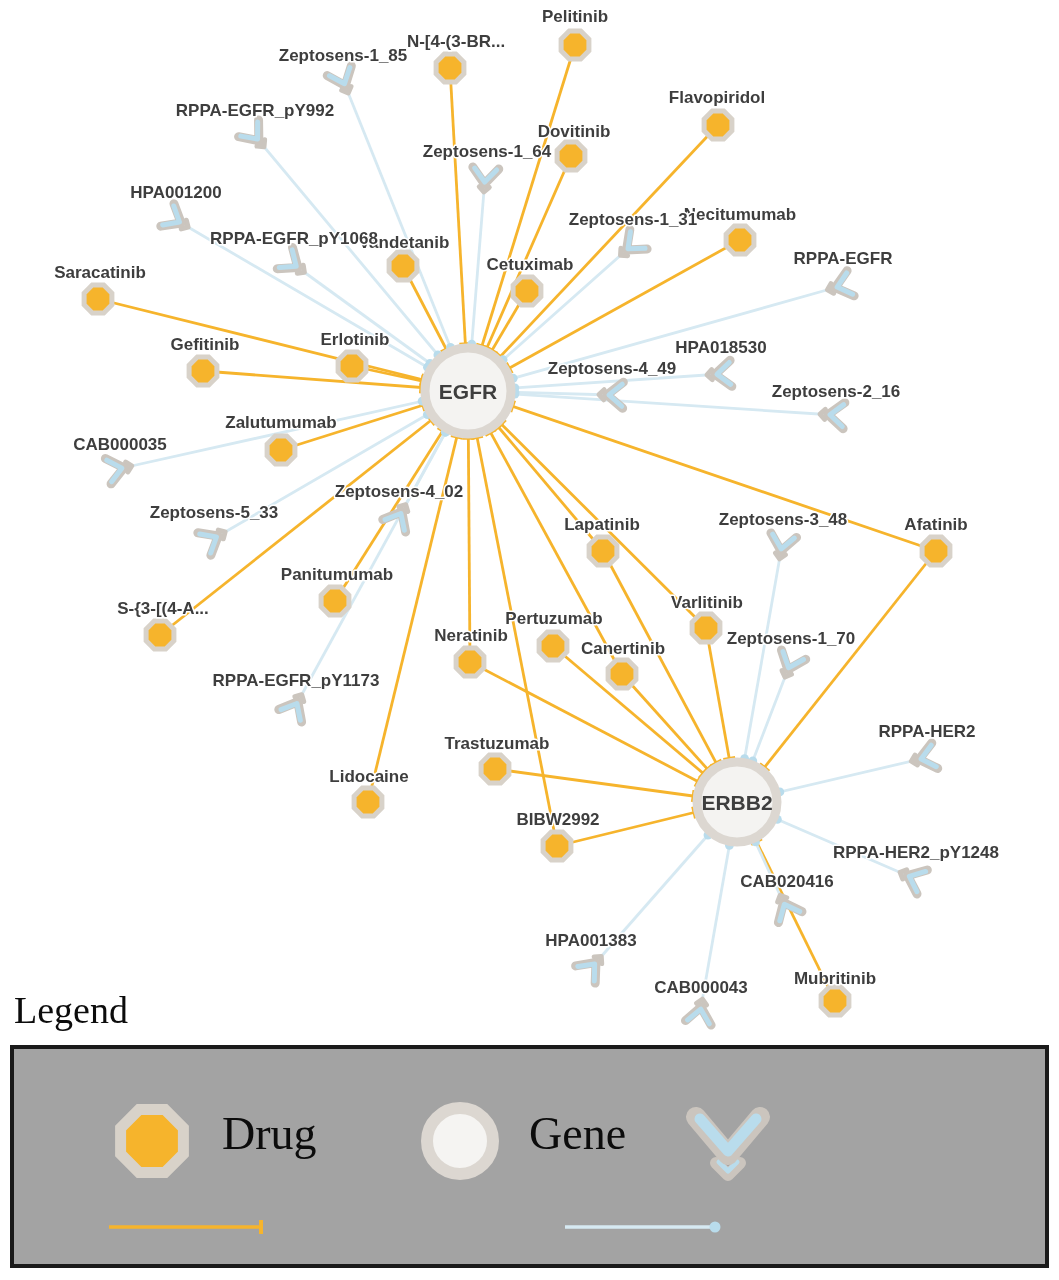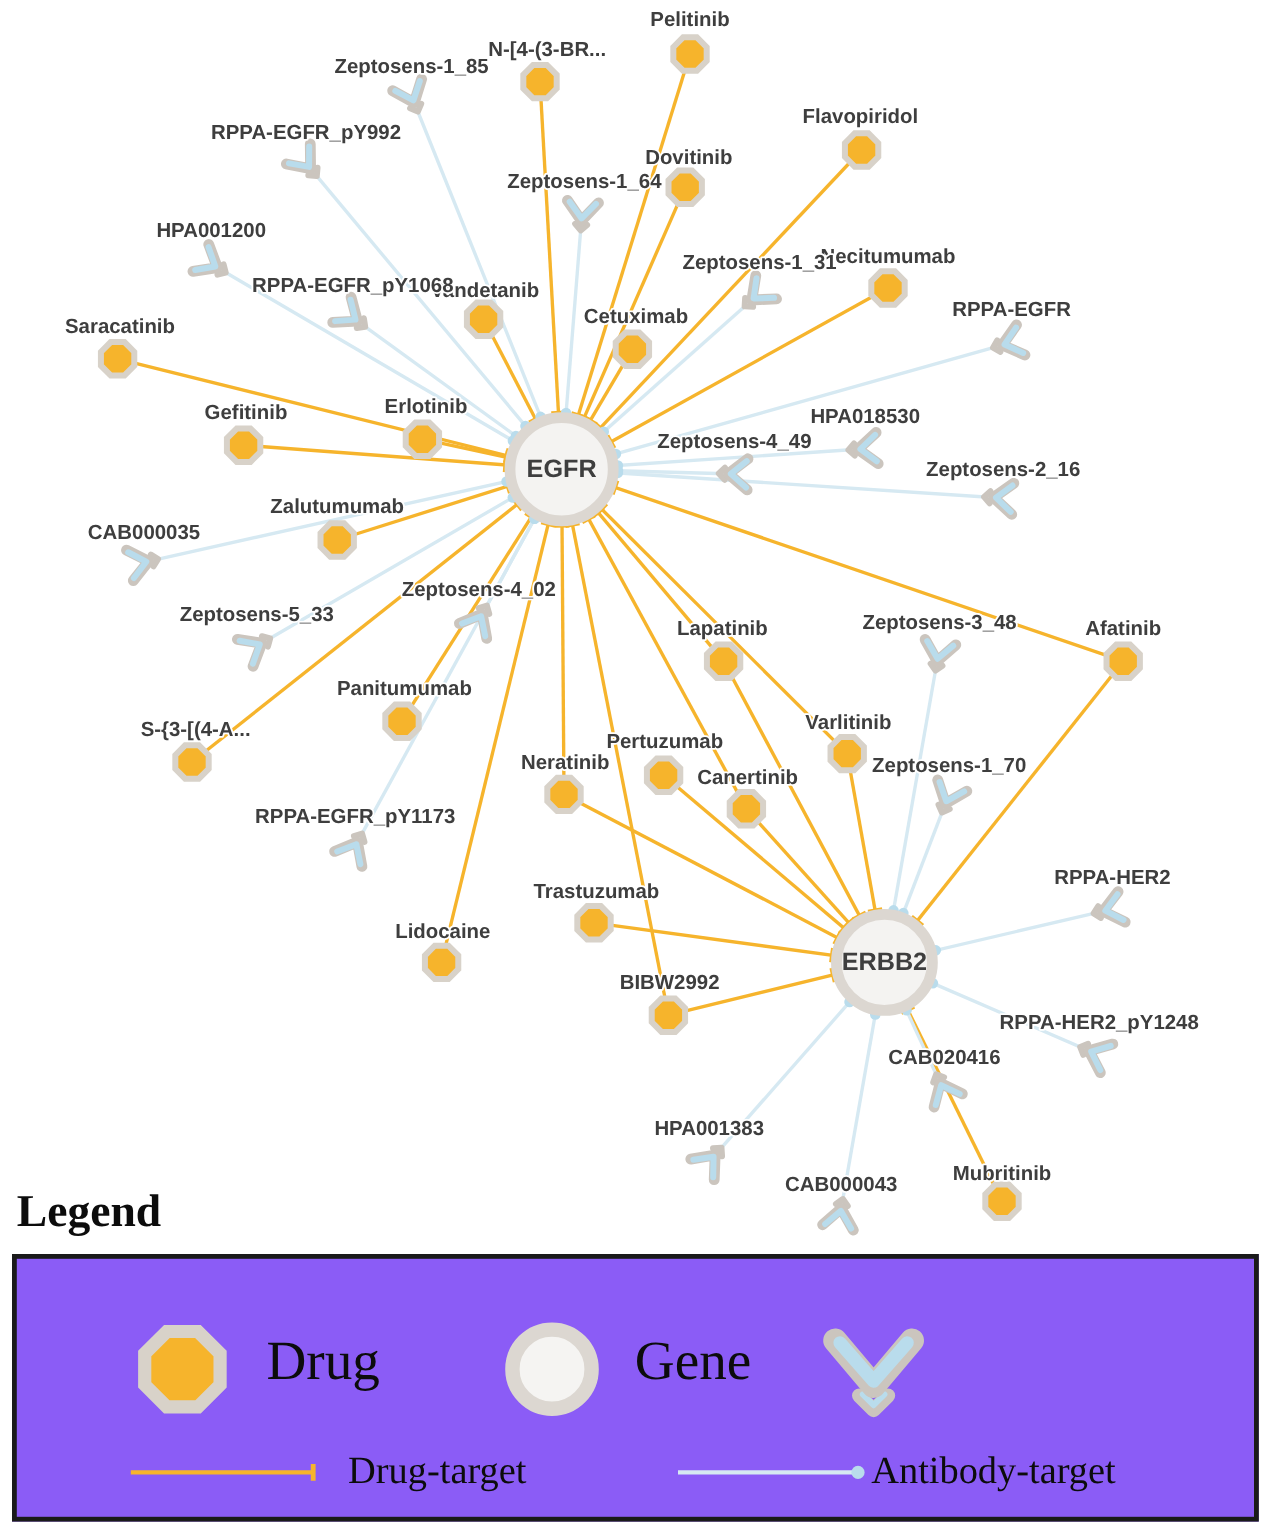--- a/index.html
+++ b/index.html
@@ -1,23 +1,23 @@
 <!DOCTYPE html>
 <html><head>
 <meta charset="utf-8">
 <style>
   html,body{margin:0;padding:0;background:#ffffff;}
   .stage{position:relative;width:1059px;height:1280px;background:#ffffff;overflow:hidden;
          font-family:"Liberation Sans",sans-serif;}
   #network{position:absolute;left:0;top:0;}
   svg text{font-family:"Liberation Sans",sans-serif;}
   .legend-title{position:absolute;left:14px;top:988px;margin:0;
-      font-family:"Liberation Serif",serif;font-weight:bold;font-size:38px;color:#0c0c0c;}
+      font-family:"Liberation Serif",serif;font-weight:normal;font-size:38px;color:#0c0c0c;}
   .legend-box{position:absolute;left:10px;top:1045px;width:1031px;height:215px;
-      border:4px solid #1a1a1a;background:#8b5cf6;}
+      border:4px solid #1a1a1a;background:#a3a3a3;}
   .legend-box .abs{position:absolute;}
   .legend-node-label{font-family:"Liberation Serif",serif;font-size:46px;color:#0c0c0c;}
   .legend-edge-label{font-family:"Liberation Serif",serif;font-size:32px;color:#0c0c0c;}
 </style>
 </head>
 <body>
 
 <div class="stage">
 
   <svg id="network" width="1059" height="1040" viewBox="0 0 1059 1040">
@@ -325,22 +325,20 @@
       <path d="M -12 22 L 0 34 L 12 22" fill="none" stroke="#cbc5be" stroke-width="12" stroke-linecap="round" stroke-linejoin="round"></path>
       <path d="M -9 21 L 0 30 L 9 21" fill="none" stroke="#b9dcec" stroke-width="5" stroke-linecap="round" stroke-linejoin="round"></path>
       <path d="M -32 -24 L 0 14 L 32 -24" fill="none" stroke="#cbc5be" stroke-width="20" stroke-linecap="round" stroke-linejoin="round"></path>
       <path d="M -28 -22 L 0 10 L 28 -22" fill="none" stroke="#b9dcec" stroke-width="11" stroke-linecap="round" stroke-linejoin="round"></path>
     </svg>
 
     <svg class="abs" style="left:92px;top:168px" width="170" height="20" viewBox="0 0 170 20">
       <line x1="3" y1="10" x2="155" y2="10" stroke="#f6b42c" stroke-width="3.6"></line>
       <line x1="155" y1="3" x2="155" y2="17" stroke="#f6b42c" stroke-width="4"></line>
     </svg>
-    <span class="abs legend-edge-label" style="left:276px;top:158px">Drug-target</span>
 
     <svg class="abs" style="left:548px;top:168px" width="170" height="20" viewBox="0 0 170 20">
       <line x1="3" y1="10" x2="150" y2="10" stroke="#d6e9f2" stroke-width="3.6"></line>
       <circle cx="153" cy="10" r="5.5" fill="#b9dcec"></circle>
     </svg>
-    <span class="abs legend-edge-label" style="left:712px;top:158px">Antibody-target</span>
 
   </div>
 </div>
 
 </body></html>

